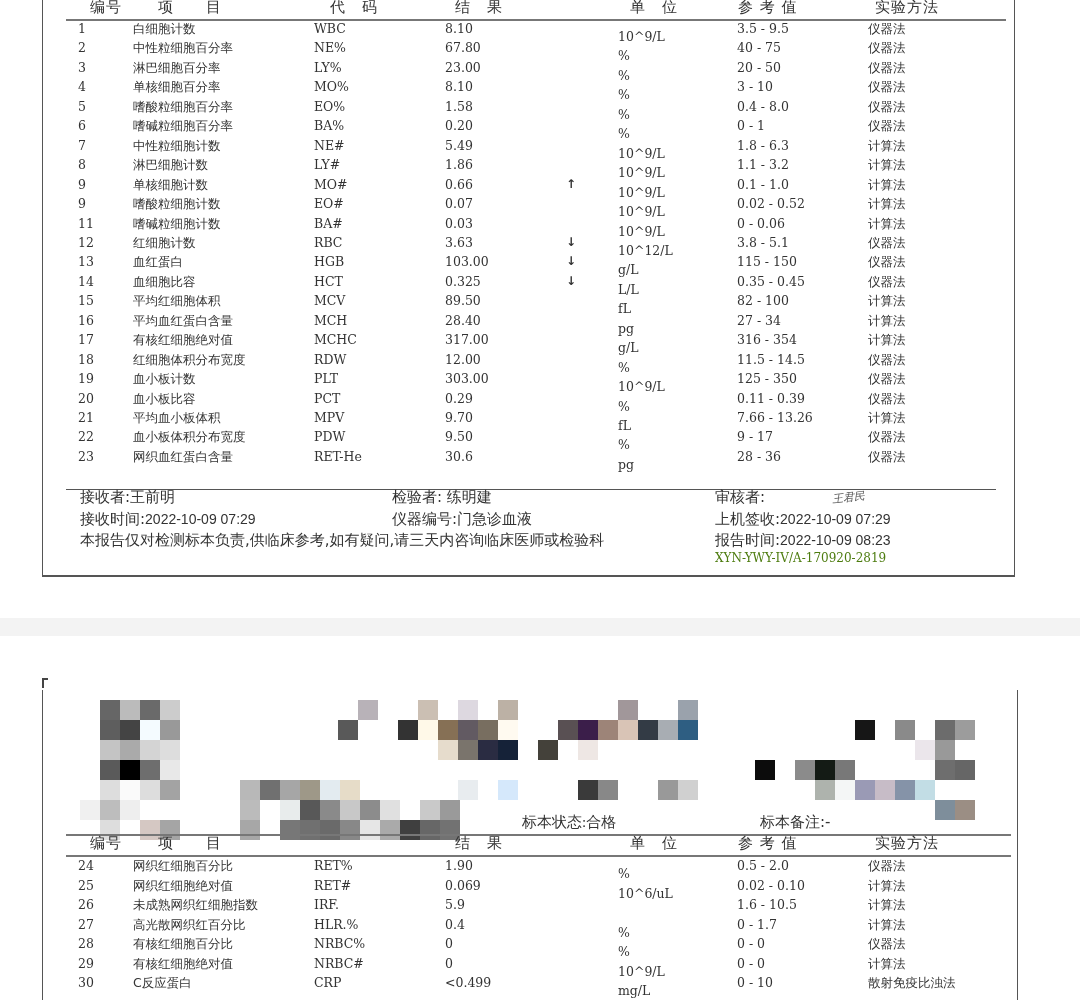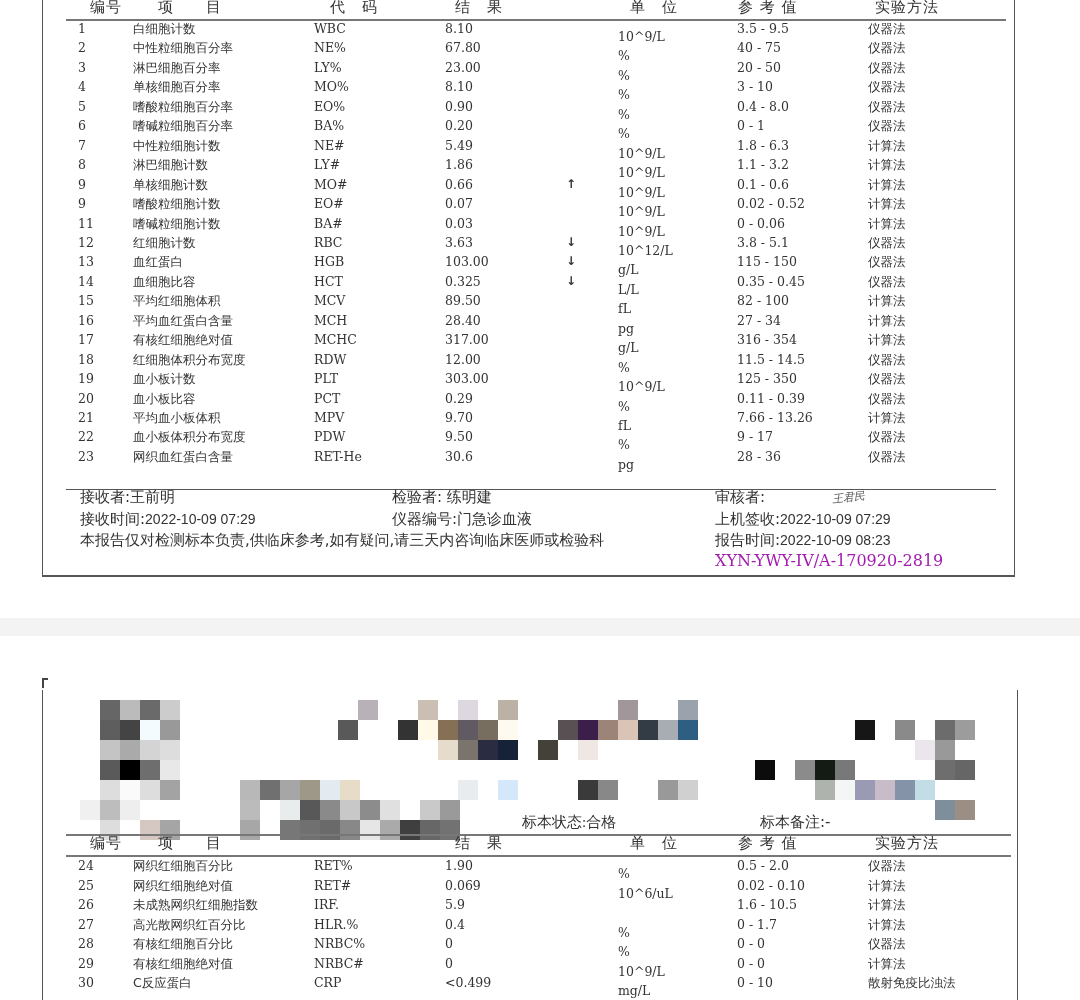--- a/index.html
+++ b/index.html
@@ -25,21 +25,21 @@
   .c-code { left: 314px; }
   .c-res { left: 445px; text-align: center; }
   .c-flag { left: 566px; font-size: 12px; font-weight: bold; }
   .c-unit { left: 618px; margin-top: 8px; }
   .c-ref { left: 737px; }
   .c-method { left: 868px; }
 
   .footer { position: absolute; font-size: 15px; color: #333; white-space: nowrap; }
   .footer .num { font-family: "Liberation Sans", sans-serif; font-size: 14px; }
   .sig { position: absolute; left: 832px; top: 490px; font-family: "DejaVu Serif", serif; font-style: italic; font-size: 11px; color: #555; transform: rotate(-6deg); }
-  .code-line { position: absolute; left: 715px; top: 551px; font-family: "DejaVu Serif", serif; font-size: 16px; color: #a21caf; }
+  .code-line { position: absolute; left: 715px; top: 551px; font-family: "DejaVu Serif", serif; font-size: 12px; color: #4d7c0f; }
 
   .pix { position: absolute; width: 20px; height: 20px; }
   .status-line { position: absolute; top: 813px; font-size: 15px; color: #333; white-space: nowrap; }
 </style>
 </head>
 <body>
 
 <div class="sheet sheet-top"></div>
 
 <div class="thead" style="top:-2px;">
@@ -91,21 +91,21 @@
       <span class="c-res mono">8.10</span>
       <span class="c-flag"></span>
       <span class="c-unit mono">%</span>
       <span class="c-ref mono">3 - 10</span>
       <span class="c-method">仪器法</span>
     </div>
     <div class="row" style="top: 98.8px;">
       <span class="c-no mono">5</span>
       <span class="c-name">嗜酸粒细胞百分率</span>
       <span class="c-code mono">EO%</span>
-      <span class="c-res mono">0.90</span>
+      <span class="c-res mono">1.58</span>
       <span class="c-flag"></span>
       <span class="c-unit mono">%</span>
       <span class="c-ref mono">0.4 - 8.0</span>
       <span class="c-method">仪器法</span>
     </div>
     <div class="row" style="top: 118.25px;">
       <span class="c-no mono">6</span>
       <span class="c-name">嗜碱粒细胞百分率</span>
       <span class="c-code mono">BA%</span>
       <span class="c-res mono">0.20</span>
@@ -134,21 +134,21 @@
       <span class="c-ref mono">1.1 - 3.2</span>
       <span class="c-method">计算法</span>
     </div>
     <div class="row" style="top: 176.6px;">
       <span class="c-no mono">9</span>
       <span class="c-name">单核细胞计数</span>
       <span class="c-code mono">MO#</span>
       <span class="c-res mono">0.66</span>
       <span class="c-flag">↑</span>
       <span class="c-unit mono">10^9/L</span>
-      <span class="c-ref mono">0.1 - 0.6</span>
+      <span class="c-ref mono">0.1 - 1.0</span>
       <span class="c-method">计算法</span>
     </div>
     <div class="row" style="top: 196.05px;">
       <span class="c-no mono">9</span>
       <span class="c-name">嗜酸粒细胞计数</span>
       <span class="c-code mono">EO#</span>
       <span class="c-res mono">0.07</span>
       <span class="c-flag"></span>
       <span class="c-unit mono">10^9/L</span>
       <span class="c-ref mono">0.02 - 0.52</span>

